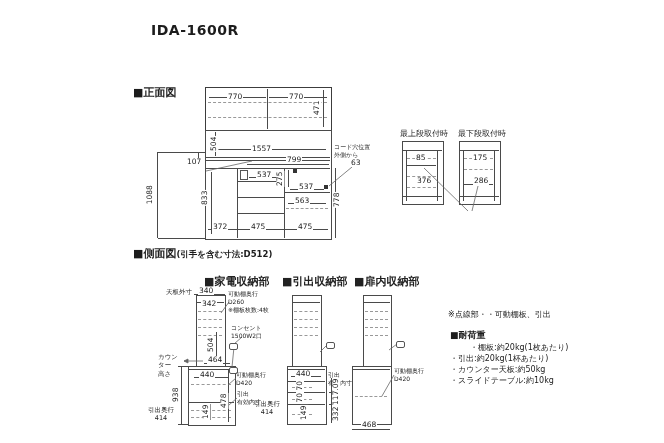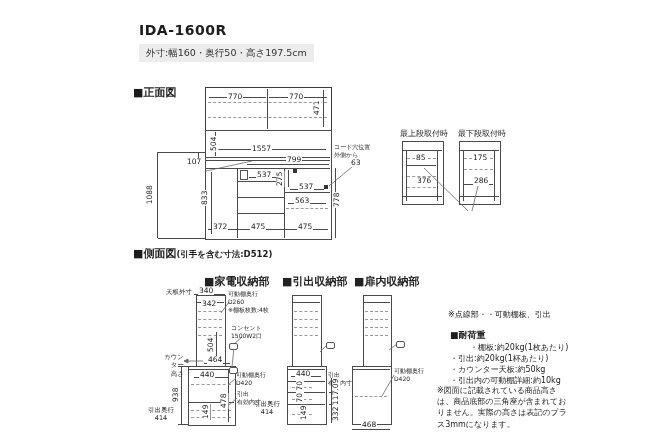--- a/index.html
+++ b/index.html
@@ -30,22 +30,21 @@
   .notebox .txt{font-size:7px;line-height:1.5;padding:3px 5px;white-space:pre-line}
   .para{position:absolute;font-size:8px;line-height:1.4;color:#1c1c1c}
   .li{position:absolute;font-size:8px;white-space:nowrap;color:#1c1c1c}
   svg.ov{position:absolute;left:0;top:0;z-index:2;pointer-events:none}
 </style>
 </head>
 <body>
 
 <div class="cv">
 
-  <div class="ttl" style="left:139px;top:22px">IDA-1600R</div>
-  <div class="badge" style="left:139px;top:44px">外寸:幅160・奥行50・高さ197.5cm</div>
+  <div class="ttl" style="left:151px;top:22px">IDA-1600R</div>
 
   <div class="sec" style="left:133px;top:85px">■正面図</div>
 
   <div class="rect2" style="left:205px;top:87px;width:125px;height:43px"></div>
   <div class="vl" style="left:267px;top:89px;height:40px"></div>
   <div class="hd" style="left:208px;top:102px;width:119px"></div>
   <div class="hd" style="left:208px;top:117px;width:119px"></div>
   <div class="hl" style="left:209px;top:97px;width:57px"></div>
   <div class="hl" style="left:269px;top:97px;width:58px"></div>
   <div class="lbl" style="left:227px;top:93px">770</div>
@@ -148,21 +147,21 @@
   <div class="hd" style="left:198px;top:335px;width:24px"></div>
   <div class="ann" style="left:228px;top:290px;font-size:6px">可動棚奥行
 D260
 ※棚板枚数:4枚</div>
   <div class="ann" style="left:231px;top:324px;font-size:6px">コンセント
 1500W2口</div>
   <div class="outlet" style="left:229px;top:343px"></div>
   <div class="outlet" style="left:229px;top:367px"></div>
   <div class="vl" style="left:216px;top:332px;height:30px"></div>
   <div class="vlbl" style="left:203px;top:341px">504</div>
-  <div class="ann" style="left:158px;top:353px;text-align:right;width:26px">カウンター
+  <div class="ann" style="left:158px;top:353px;text-align:left;width:26px">カウンター
 高さ</div>
   <div class="lbl" style="left:207px;top:356px">464</div>
   <div class="hl" style="left:204px;top:363px;width:26px"></div>
   <div class="rect" style="left:188px;top:366px;width:46px;height:58px"></div>
   <div class="hl" style="left:188px;top:369px;width:46px"></div>
   <div class="lbl" style="left:199px;top:371px">440</div>
   <div class="hl" style="left:194px;top:377px;width:35px"></div>
   <div class="ann" style="left:236px;top:371px;font-size:6px">可動棚奥行
 D420</div>
   <div class="hd" style="left:191px;top:384px;width:40px"></div>
@@ -228,22 +227,21 @@
   <div class="ann" style="left:394px;top:367px;font-size:6px">可動棚奥行
 D420</div>
   <div class="lbl" style="left:361px;top:421px">468</div>
   <div class="hl" style="left:352px;top:429px;width:38px"></div>
 
   <div class="li" style="left:448px;top:309px">※点線部・・可動棚板、引出</div>
   <div class="li" style="left:450px;top:329px;font-weight:bold;font-size:9px">■耐荷重</div>
   <div class="li" style="left:470px;top:342px">・棚板:約20kg(1枚あたり)</div>
   <div class="li" style="left:450px;top:353px">・引出:約20kg(1杯あたり)</div>
   <div class="li" style="left:450px;top:364px">・カウンター天板:約50kg</div>
-  <div class="li" style="left:450px;top:375px">・引出内の可動棚詳細:約10kg</div>
-  <div class="para" style="left:437px;top:385px;width:136px">※図面に記載されている商品高さは、商品底部の三角座が含まれておりません。実際の高さは表記のプラス3mmになります。</div>
+  <div class="li" style="left:450px;top:375px">・スライドテーブル:約10kg</div>
 
   <svg class="ov" width="664" height="443">
     <g stroke="#666" stroke-width="0.8" fill="none">
       <line x1="206" y1="171" x2="252" y2="161"></line>
       <line x1="352" y1="167" x2="329" y2="186"></line>
       <line x1="424" y1="168" x2="468" y2="211"></line>
       <line x1="478" y1="186" x2="472" y2="211"></line>
       <line x1="229" y1="302" x2="221" y2="313"></line>
       <line x1="242" y1="337" x2="234" y2="344"></line>
       <line x1="234" y1="347" x2="232" y2="367"></line>

